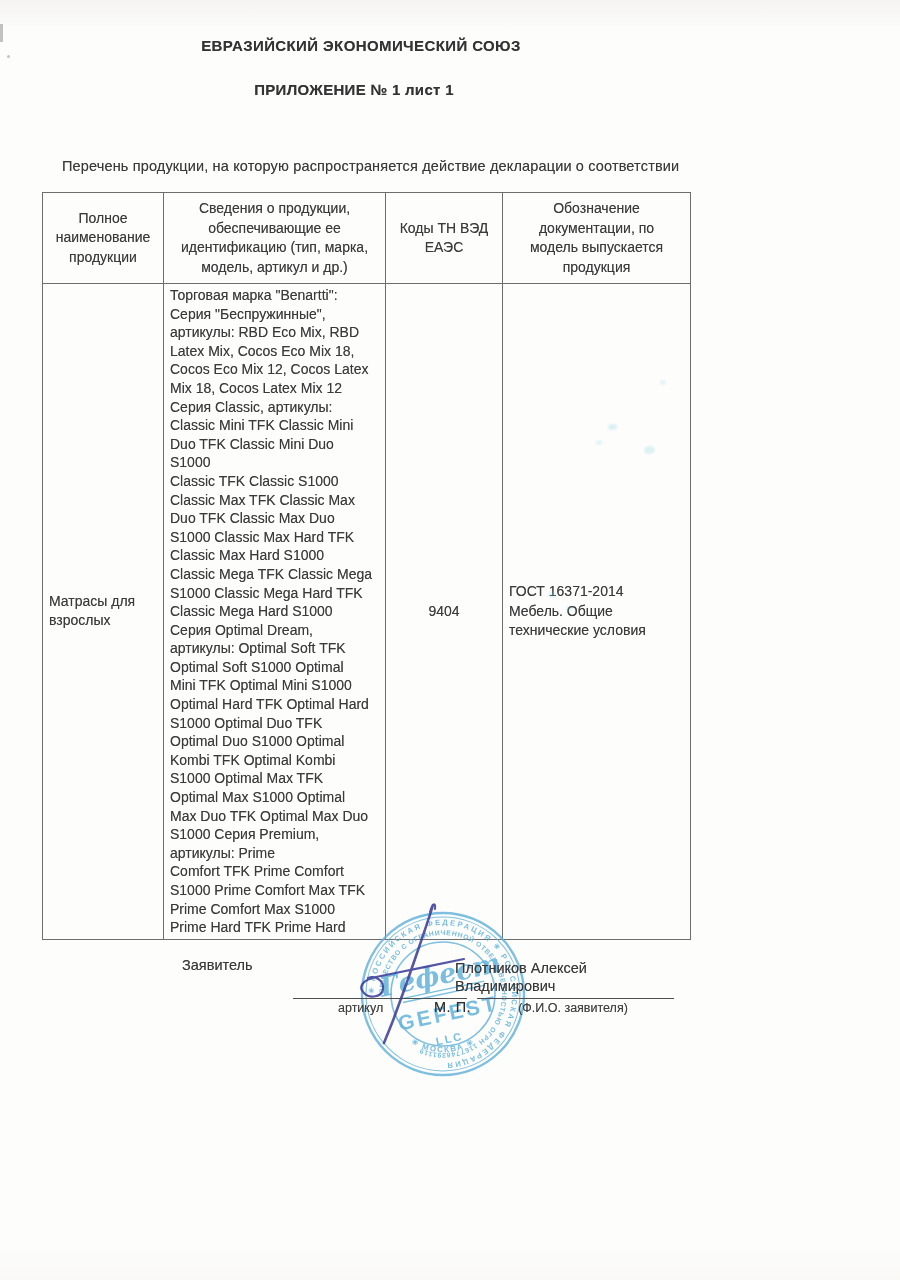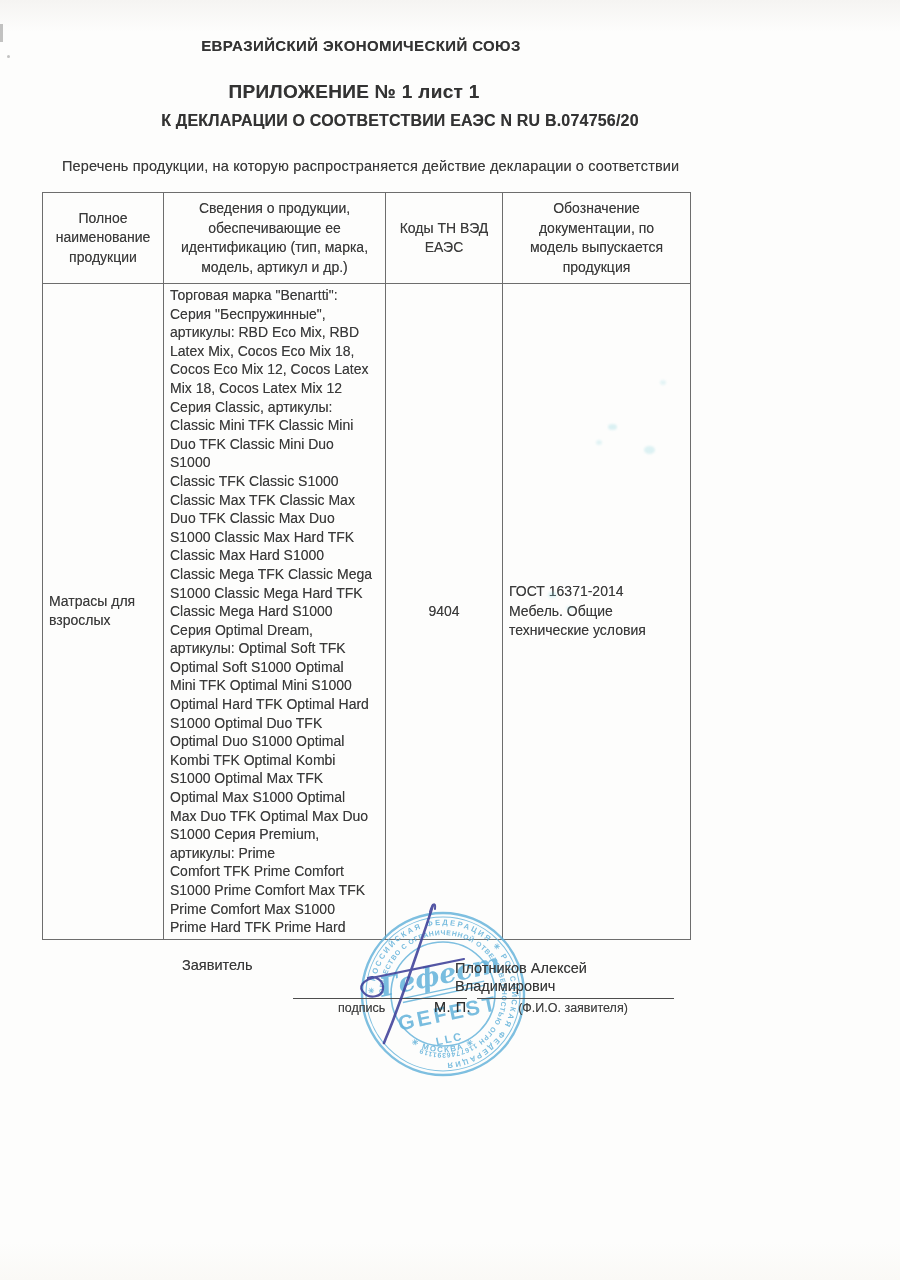--- a/index.html
+++ b/index.html
@@ -14,21 +14,21 @@
   .page{
     position:absolute;inset:0;
     background:linear-gradient(180deg,#f5f4f2 0%,#fdfdfc 2.5%,#fdfdfc 97%,#faf9f6 100%);
   }
   .softink{ text-shadow:0 0 0.4px rgba(60,60,60,.55); }
   .title{
     position:absolute;text-align:center;font-weight:bold;
     white-space:pre;color:#333;
   }
   #title-union{ left:40px;top:37px;width:642px;font-size:15px;letter-spacing:.4px; }
-  #title-annex{ left:30px;top:81px;width:648px;font-size:19px;letter-spacing:.3px; }
+  #title-annex{ left:30px;top:81px;width:648px;font-size:15px;letter-spacing:.3px; }
   #title-decl { left:76px;top:112px;width:648px;font-size:16px;letter-spacing:.2px; }
   #intro{
     position:absolute;left:62px;top:158px;width:780px;
     font-size:14.5px;letter-spacing:.15px;color:#3a3a3a;
   }
   table.products{
     position:absolute;left:42px;top:192px;width:648px;
     border-collapse:collapse;table-layout:fixed;
   }
   table.products td{
@@ -78,21 +78,20 @@
   .cyan{ background:#7fd0da;filter:blur(1px); }
   .edge-mark{ position:absolute;background:#7a7a7a;opacity:.45; }
 </style>
 </head>
 <body>
 
 <div class="page">
 
   <div id="title-union" class="title softink">ЕВРАЗИЙСКИЙ ЭКОНОМИЧЕСКИЙ СОЮЗ</div>
   <div id="title-annex" class="title softink">ПРИЛОЖЕНИЕ № 1 лист 1</div>
-  <div id="title-decl" class="title softink">К ДЕКЛАРАЦИИ О СООТВЕТСТВИИ ЕАЭС N RU В.074756/20</div>
 
   <div id="intro" class="softink">Перечень продукции, на которую распространяется действие декларации о соответствии</div>
 
   <table class="products">
     <colgroup>
         <col class="c1">
         <col class="c2">
         <col class="c3">
         <col class="c4">
       </colgroup>
@@ -153,21 +152,21 @@
         <td class="cell-code softink">9404</td>
         <td class="cell-docs softink">ГОСТ 16371-2014
 Мебель. Общие
 технические условия</td>
       </tr>
     </tbody>
   </table>
 
   <div id="applicant-label" class="softink">Заявитель</div>
   <div id="line-left" class="sig-line"></div>
-  <div id="signature-caption" class="softink">подпись</div>
+  <div id="signature-caption" class="softink">артикул</div>
   <div id="seal-caption" class="softink">М. П.</div>
   <div id="applicant-name" class="softink">Плотников Алексей
 Владимирович</div>
   <div id="line-right" class="sig-line"></div>
   <div id="name-caption" class="softink">(Ф.И.О. заявителя)</div>
 
   <svg id="stamp-svg" viewBox="0 0 185 185">
     <g stroke="#63b2da" fill="none" opacity="0.82">
       <circle cx="91" cy="94" r="81" stroke-width="2.4"></circle>
       <circle cx="91" cy="94" r="77" stroke-width="1.1"></circle>

